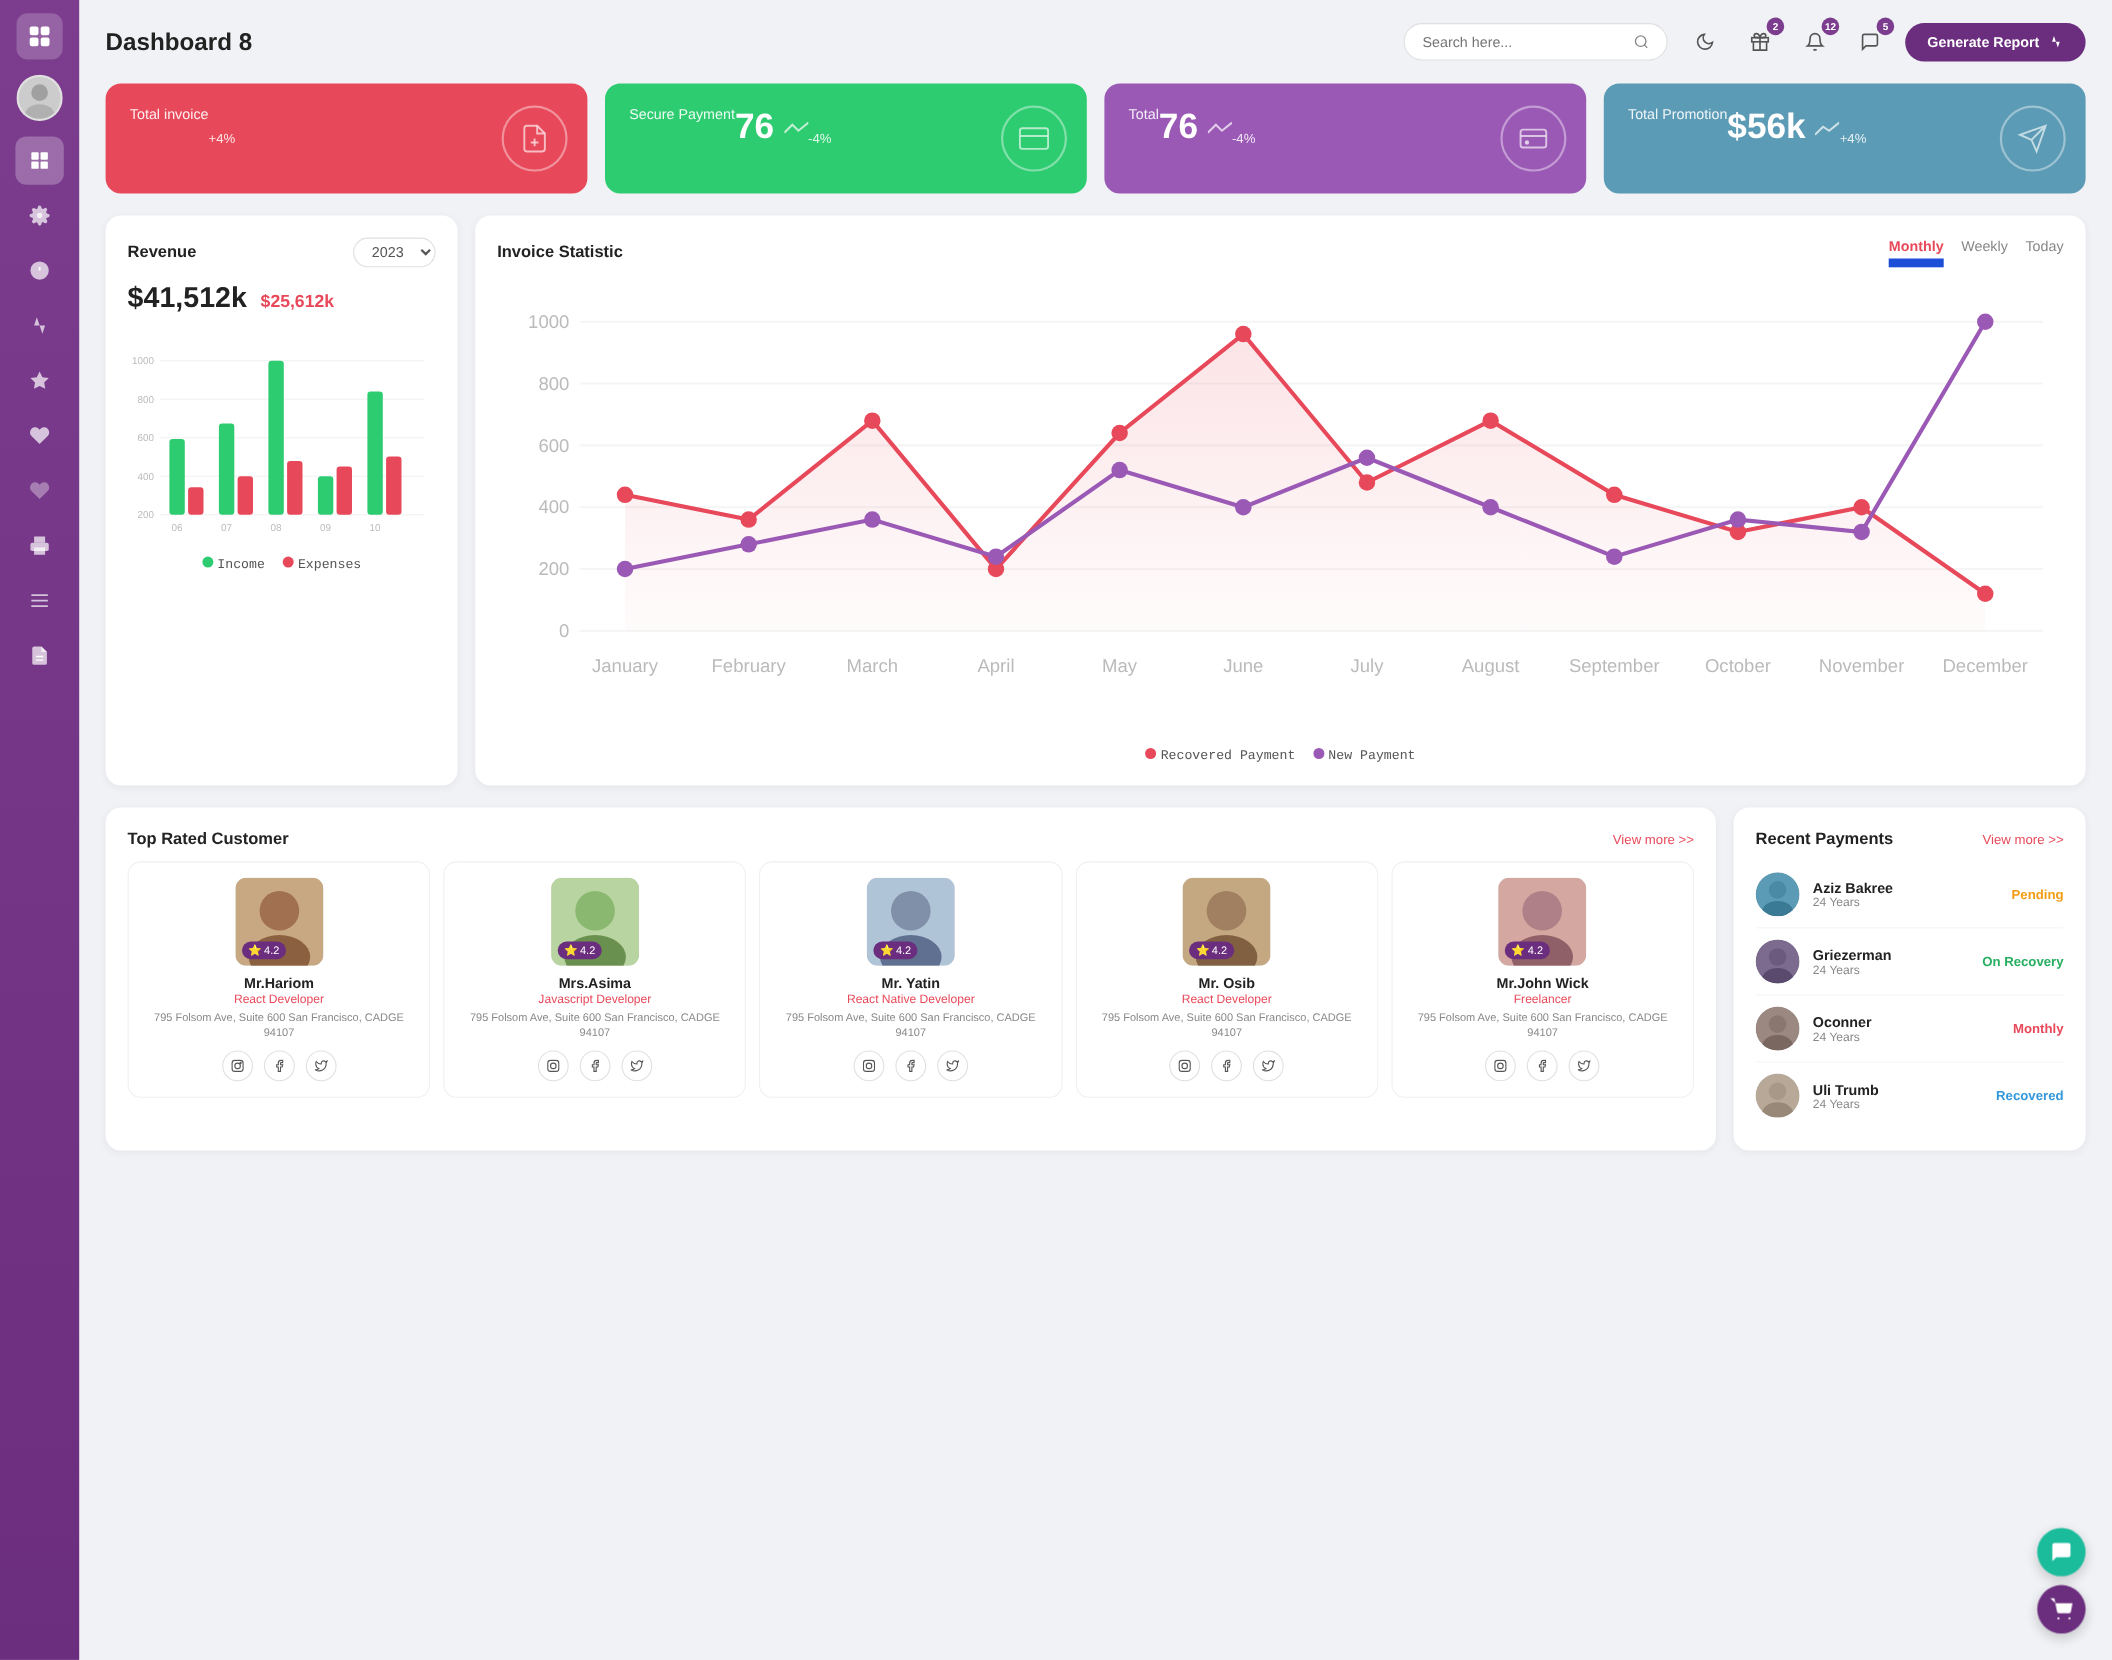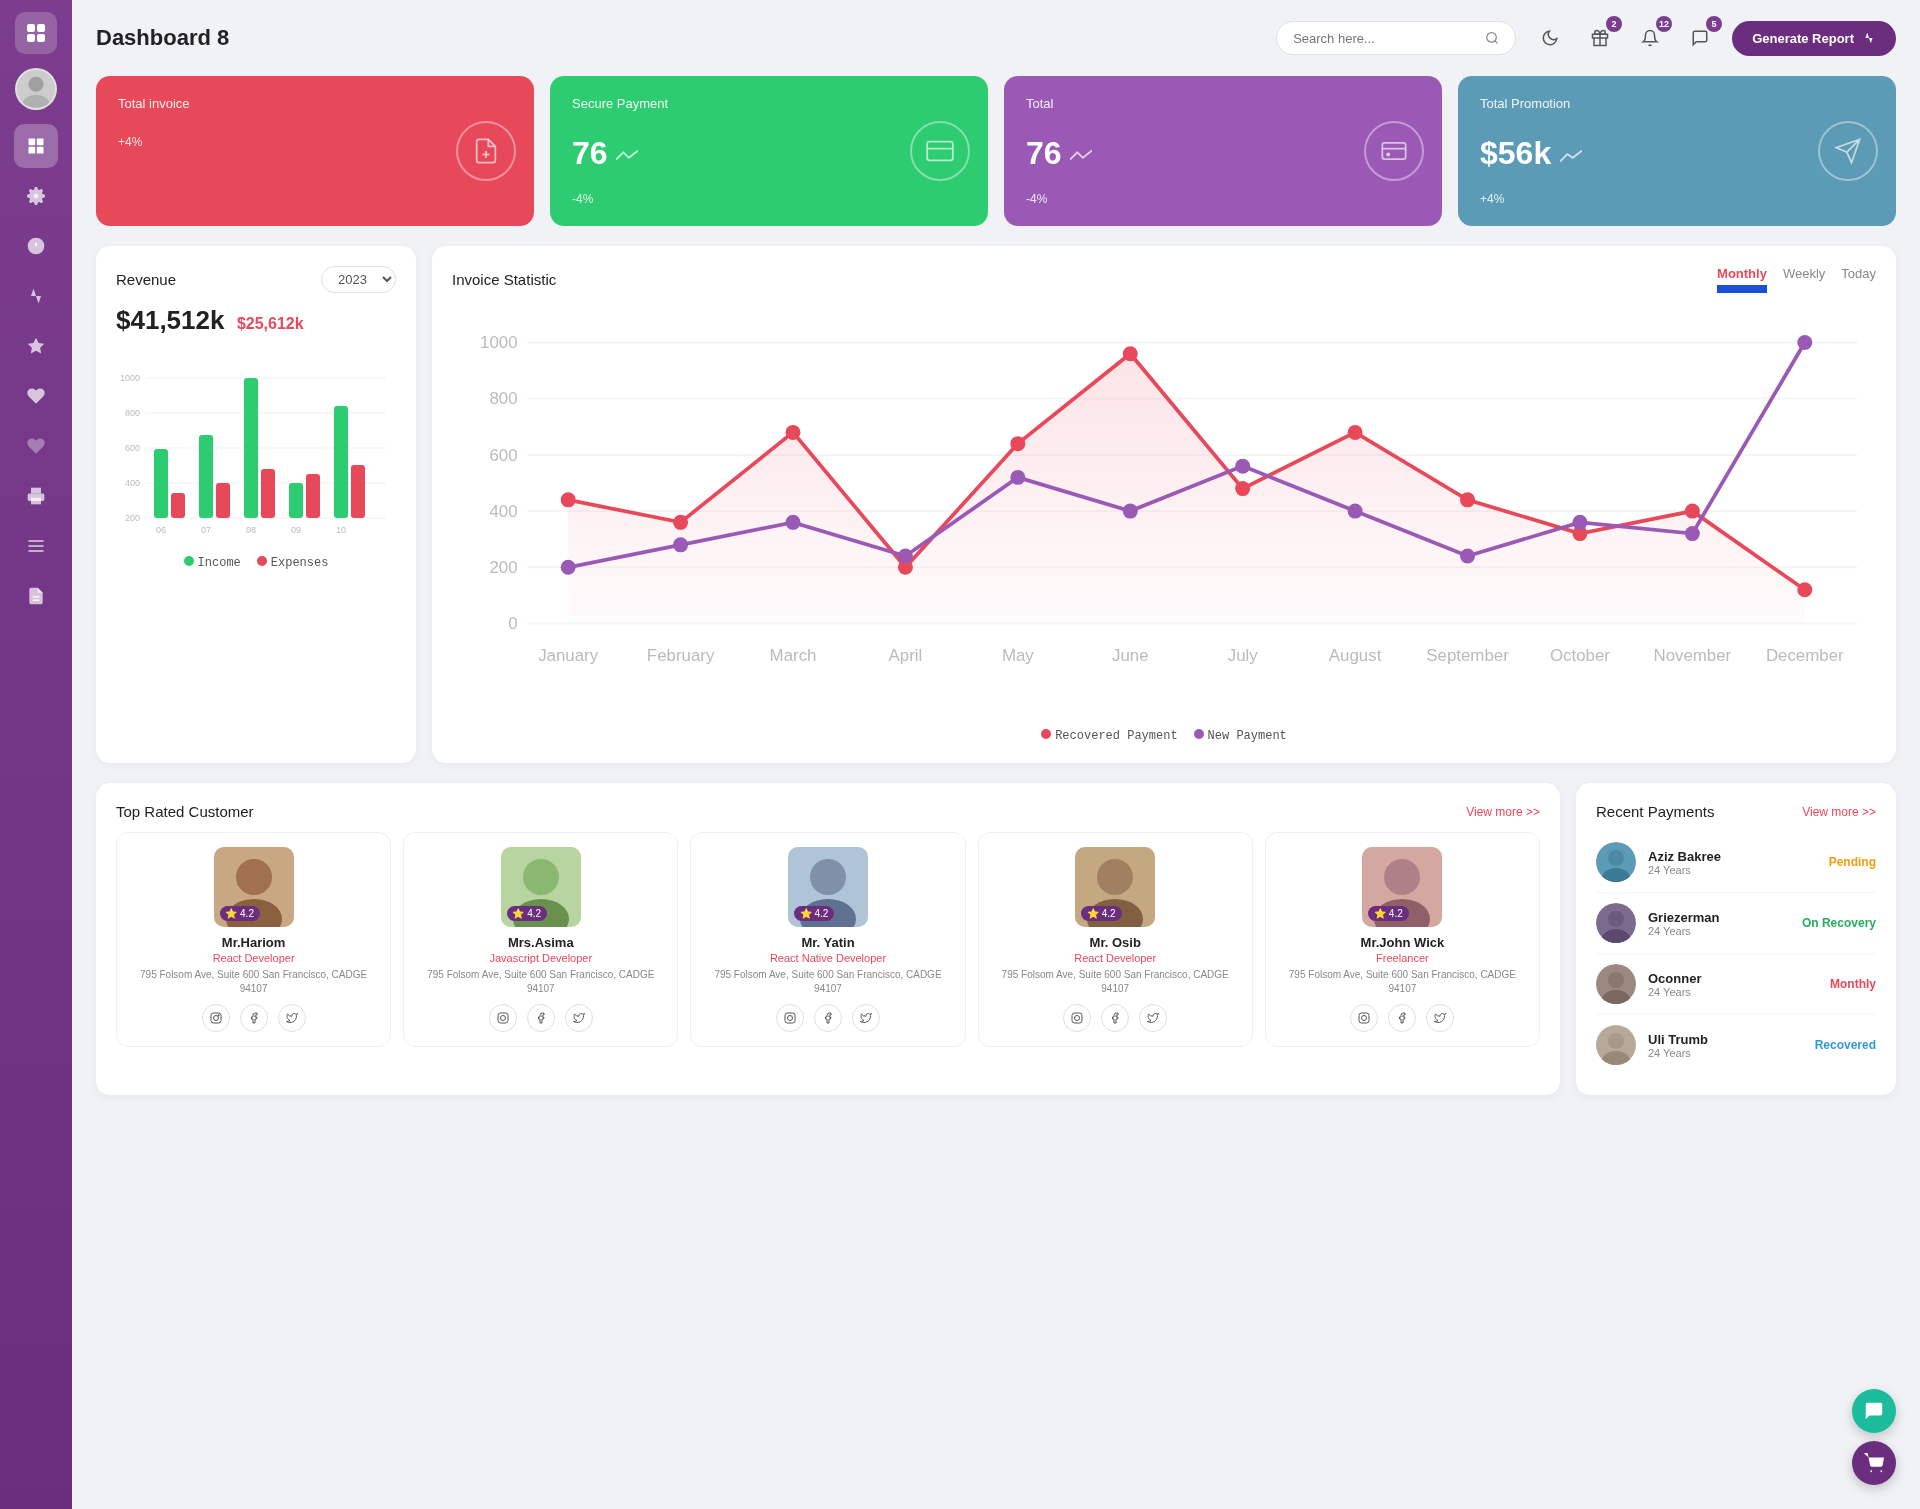--- a/index.html
+++ b/index.html
@@ -122,25 +122,24 @@
       display: grid;
       grid-template-columns: repeat(4, 1fr);
       gap: 16px;
       margin-bottom: 20px;
     }
     .stat-card {
       border-radius: 14px;
       padding: 20px 22px;
       color: white;
       display: flex;
-      flex-direction: column;
+      flex-direction: row;
       position: relative;
       overflow: hidden;
       min-height: 100px;
-      gap: 20px;
     }
     .stat-card.red { background: #e8495a; }
     .stat-card.green { background: #2ecc71; }
     .stat-card.purple { background: #9b59b6; }
     .stat-card.teal { background: #5b9bb5; }
     .stat-card-label { font-size: 13px; opacity: 0.9; margin-bottom: 4px; }
     .stat-card-value { font-size: 32px; font-weight: 700; }
     .stat-card-change { font-size: 12px; opacity: 0.85; display: flex; align-items: center; gap: 4px; }
     .stat-card-icon {
       position: absolute; right: 18px; top: 50%; transform: translateY(-50%);
@@ -161,21 +160,21 @@
     .card {
       background: white;
       border-radius: 14px;
       padding: 20px;
       box-shadow: 0 2px 8px rgba(0,0,0,0.05);
     }
     .card-header {
       display: flex; align-items: center; justify-content: space-between;
       margin-bottom: 12px;
     }
-    .card-title { font-size: 15px; font-weight: 400; color: #222; }
+    .card-title { font-size: 15px; font-weight: 700; color: #222; }
     .year-select {
       border: 1px solid #e0e0e0;
       border-radius: 20px;
       padding: 4px 12px;
       font-size: 13px;
       color: #555;
       cursor: pointer;
       background: white;
       outline: none;
     }

